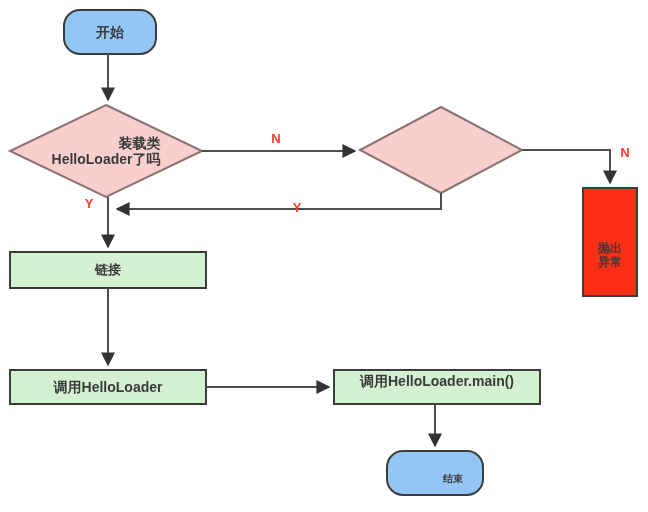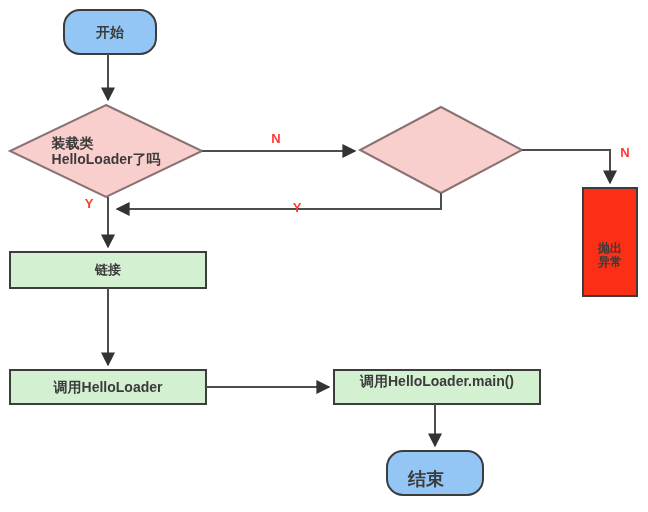--- a/index.html
+++ b/index.html
@@ -22,21 +22,21 @@
     left: 0;
     top: 0;
     width: 648px;
     height: 512px;
   }
   .node-label {
     position: absolute;
     display: flex;
     align-items: center;
     justify-content: center;
-    text-align: left;
+    text-align: right;
     color: #3b3b3b;
     font-weight: bold;
     line-height: 1.15;
     pointer-events: none;
     white-space: pre-line;
     border-radius: 17px;
   }
   .edge-label {
     position: absolute;
     color: #ff3b30;
@@ -106,21 +106,21 @@
 
   <div class="node-label" style="left:583px; top:188px; width:54px; height:136px; font-size:12px;">抛出
 异常</div>
 
   <div class="node-label" style="left:10px; top:252px; width:196px; height:36px; font-size:13px;">链接</div>
 
   <div class="node-label" style="left:10px; top:370px; width:196px; height:34px; font-size:14px;">调用HelloLoader</div>
 
   <div class="node-label" style="left:334px; top:358px; width:206px; height:46px; font-size:14px;">调用HelloLoader.main()</div>
 
-  <div class="node-label" style="left:378px; top:451px; width:96px; height:56px; font-size:18px;">结束</div>
+  <div class="node-label" style="left:405px; top:451px; width:96px; height:56px; font-size:10px;">结束</div>
 
   <div class="edge-label" style="left:269px; top:132px; width:14px;">N</div>
 
   <div class="edge-label" style="left:618px; top:146px; width:14px;">N</div>
 
   <div class="edge-label" style="left:290px; top:201px; width:14px;">Y</div>
 
   <div class="edge-label" style="left:82px; top:197px; width:14px;">Y</div>
 
   <div class="watermark">·</div>

